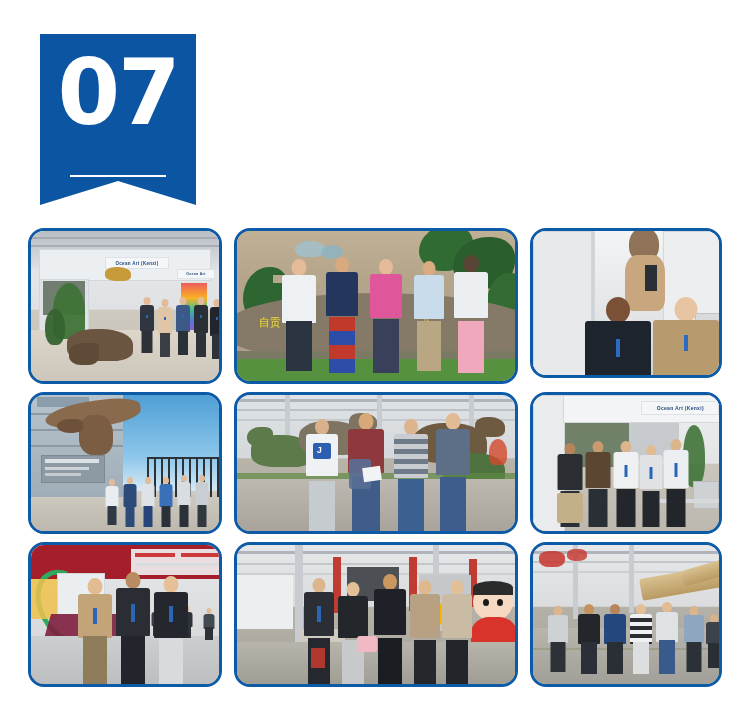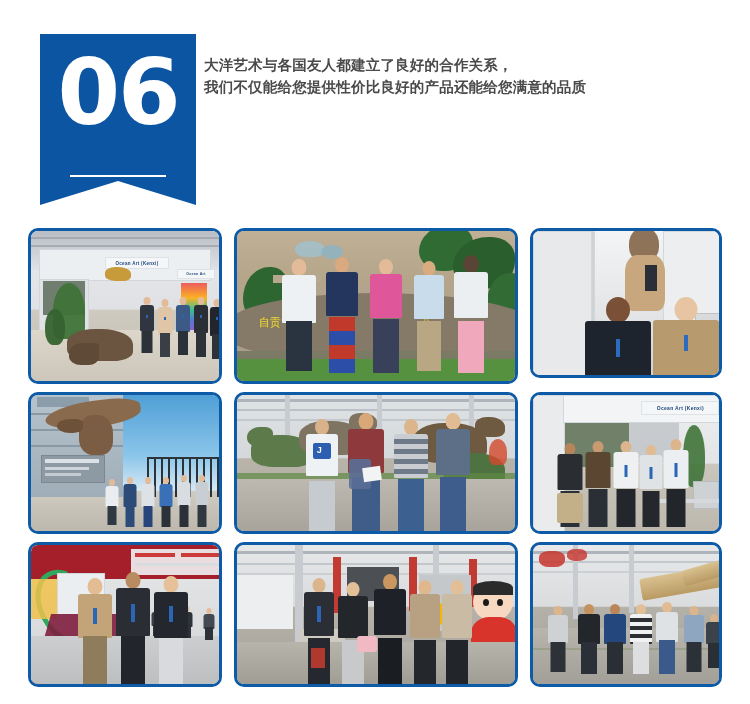--- a/index.html
+++ b/index.html
@@ -95,21 +95,21 @@
     padding: 0 28px;
     box-sizing: border-box;
     width: 750px;
   }
   .row-1 { height: 156px; margin-top: 13px; }
   .row-2 { height: 142px; margin-top: 8px; }
   .row-3 { height: 145px; margin-top: 8px; }
 
   .photo {
     border: 3px solid #0d5aa7;
-    border-radius: 10px;
+    border-radius: 16px;
     box-sizing: border-box;
     overflow: hidden;
     position: relative;
     background: #c9d2da;
     margin-right: 12px;
   }
   .photo:last-child { margin-right: 0; }
 
   .col-narrow { width: 196px; }
   .col-wide   { width: 290px; }
@@ -182,29 +182,25 @@
                 border-bottom-color:transparent; border-right-color:transparent; }
 
   .tube { position:absolute; background:linear-gradient(#d9c190,#b99a63); border-radius:3px; }
 </style>
 </head>
 <body>
 
 <div class="header">
 
   <div class="ribbon">
-    <div class="ribbon-number">06</div>
+    <div class="ribbon-number">07</div>
     <div class="ribbon-rule"></div>
   </div>
 
   <div class="header-text">
-    <div class="header-subtitle">
-      <div>大洋艺术与各国友人都建立了良好的合作关系，</div>
-      <div>我们不仅能给您提供性价比良好的产品还能给您满意的品质</div>
-    </div>
   </div>
 </div>
 
 <div class="gallery">
 
   <div class="grid-row row-1">
 
     <div class="photo col-narrow">
       <div class="scene">
         <div class="hall"></div>

